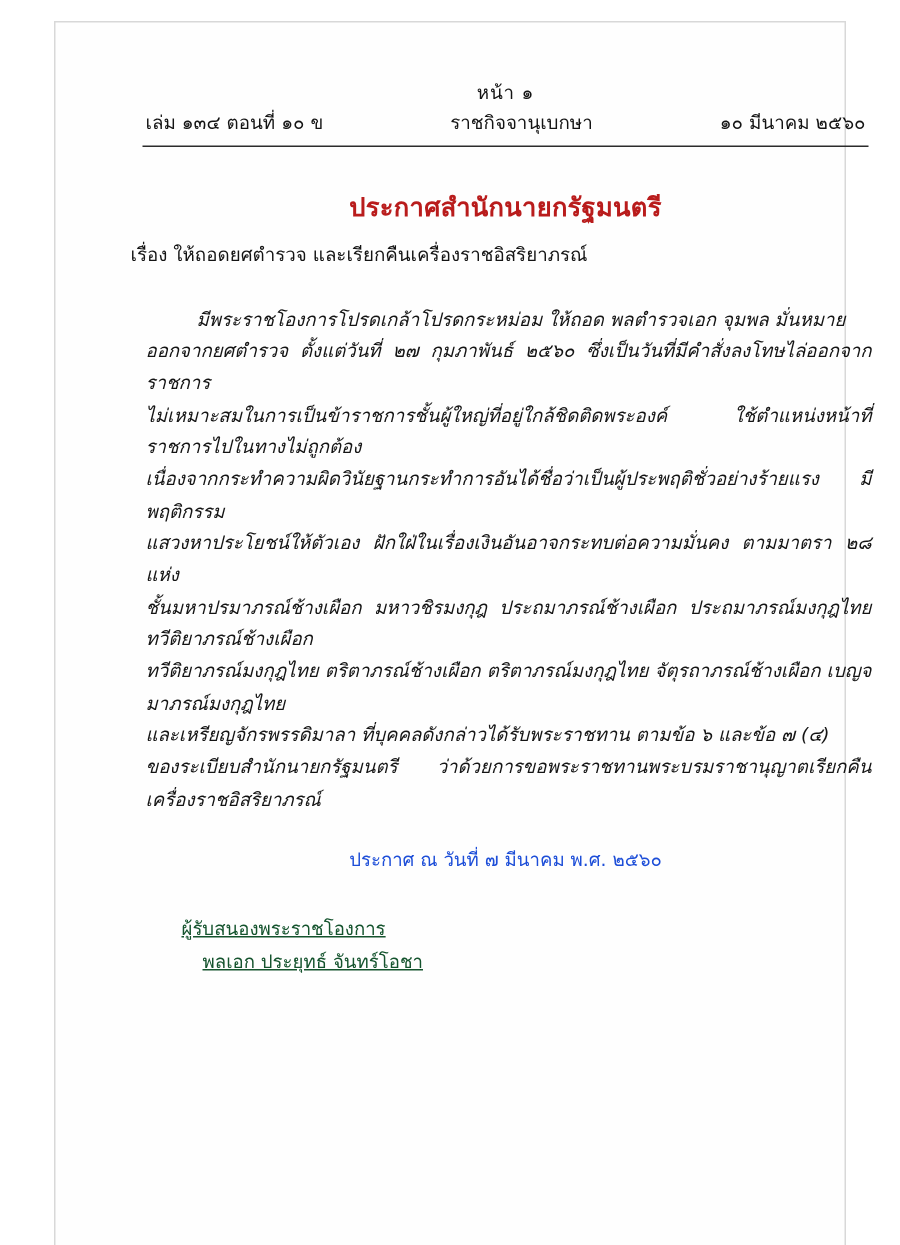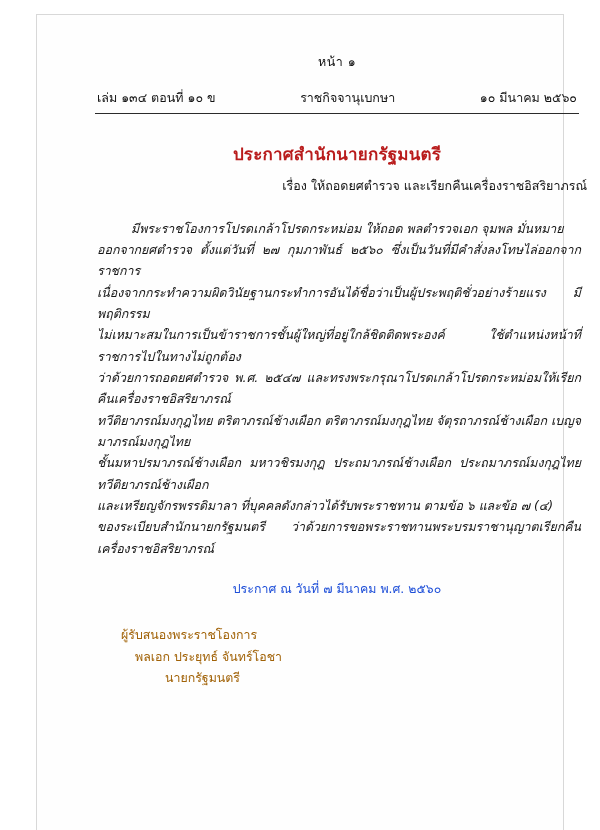--- a/index.html
+++ b/index.html
@@ -40,21 +40,21 @@
     text-align: center;
     font-size: 12.5px;
     letter-spacing: 0.5px;
     line-height: 1.5;
     color: #141414;
   }
   .header-row {
     display: flex;
     justify-content: center;
     align-items: baseline;
-    margin-top: 16px;
+    margin-top: 0;
     font-size: 12.5px;
     color: #141414;
     padding: 0 10px 0 10px;
     gap: 48px;
   }
   .header-left, .header-center, .header-right {
     white-space: nowrap;
   }
   .header-center {
     flex: 1;
@@ -66,21 +66,21 @@
   }
   .doc-title {
     text-align: center;
     font-size: 17px;
     font-weight: bold;
     margin-top: 26px;
     color: #b91c1c;
     letter-spacing: 0.2px;
   }
   .doc-subtitle {
-    text-align: right;
+    text-align: left;
     font-size: 12.5px;
     margin-top: 9px;
     color: #141414;
   }
   .body-text {
     margin-top: 22px;
     font-size: 12.4px;
     line-height: 1.72;
     color: #141414;
     text-align: justify;
@@ -97,22 +97,23 @@
   .announce-line {
     margin-top: 20px;
     text-align: center;
     font-size: 12.4px;
     color: #1d4ed8;
   }
   .sign-block {
     margin-top: 26px;
     font-size: 12.4px;
     line-height: 1.75;
-    color: #a16207;
+    color: #14532d;
     padding-left: 34px;
+    text-decoration: underline;
   }
   .sign-line-1 { margin-left: 0px; }
   .sign-line-2 { margin-left: 14px; }
   .sign-line-3 { margin-left: 44px; }
 </style>
 </head>
 <body>
 
 <div class="page">
   <div class="sheet">
@@ -127,32 +128,31 @@
       </div>
 
       <div class="rule"></div>
 
       <div class="doc-title">ประกาศสำนักนายกรัฐมนตรี</div>
       <div class="doc-subtitle">เรื่อง ให้ถอดยศตำรวจ และเรียกคืนเครื่องราชอิสริยาภรณ์</div>
 
       <div class="body-text">
         <p><span class="indent"></span><span>มีพระราชโองการโปรดเกล้าโปรดกระหม่อม ให้ถอด พลตำรวจเอก จุมพล มั่นหมาย</span></p>
         <p><span>ออกจากยศตำรวจ ตั้งแต่วันที่ ๒๗ กุมภาพันธ์ ๒๕๖๐ ซึ่งเป็นวันที่มีคำสั่งลงโทษไล่ออกจากราชการ</span></p>
+        <p><span>ไม่เหมาะสมในการเป็นข้าราชการชั้นผู้ใหญ่ที่อยู่ใกล้ชิดติดพระองค์ ใช้ตำแหน่งหน้าที่ราชการไปในทางไม่ถูกต้อง</span></p>
         <p><span>เนื่องจากกระทำความผิดวินัยฐานกระทำการอันได้ชื่อว่าเป็นผู้ประพฤติชั่วอย่างร้ายแรง มีพฤติกรรม</span></p>
-        <p><span>ไม่เหมาะสมในการเป็นข้าราชการชั้นผู้ใหญ่ที่อยู่ใกล้ชิดติดพระองค์ ใช้ตำแหน่งหน้าที่ราชการไปในทางไม่ถูกต้อง</span></p>
-        <p><span>ว่าด้วยการถอดยศตำรวจ พ.ศ. ๒๕๔๗ และทรงพระกรุณาโปรดเกล้าโปรดกระหม่อมให้เรียกคืนเครื่องราชอิสริยาภรณ์</span></p>
+        <p><span>แสวงหาประโยชน์ให้ตัวเอง ฝักใฝ่ในเรื่องเงินอันอาจกระทบต่อความมั่นคง ตามมาตรา ๒๘ แห่ง</span></p>
+        <p><span>ชั้นมหาปรมาภรณ์ช้างเผือก มหาวชิรมงกุฎ ประถมาภรณ์ช้างเผือก ประถมาภรณ์มงกุฎไทย ทวีติยาภรณ์ช้างเผือก</span></p>
         <p><span>ทวีติยาภรณ์มงกุฎไทย ตริตาภรณ์ช้างเผือก ตริตาภรณ์มงกุฎไทย จัตุรถาภรณ์ช้างเผือก เบญจมาภรณ์มงกุฎไทย</span></p>
-        <p><span>ชั้นมหาปรมาภรณ์ช้างเผือก มหาวชิรมงกุฎ ประถมาภรณ์ช้างเผือก ประถมาภรณ์มงกุฎไทย ทวีติยาภรณ์ช้างเผือก</span></p>
         <p><span>และเหรียญจักรพรรดิมาลา ที่บุคคลดังกล่าวได้รับพระราชทาน ตามข้อ ๖ และข้อ ๗ (๔)</span></p>
         <p><span>ของระเบียบสำนักนายกรัฐมนตรี ว่าด้วยการขอพระราชทานพระบรมราชานุญาตเรียกคืนเครื่องราชอิสริยาภรณ์</span></p>
       </div>
 
       <div class="announce-line">ประกาศ ณ วันที่ ๗ มีนาคม พ.ศ. ๒๕๖๐</div>
 
       <div class="sign-block">
         <div class="sign-line-1">ผู้รับสนองพระราชโองการ</div>
         <div class="sign-line-2">พลเอก ประยุทธ์ จันทร์โอชา</div>
-        <div class="sign-line-3">นายกรัฐมนตรี</div>
       </div>
 
     </div>
   </div>
 </div>
 
 </body></html>

